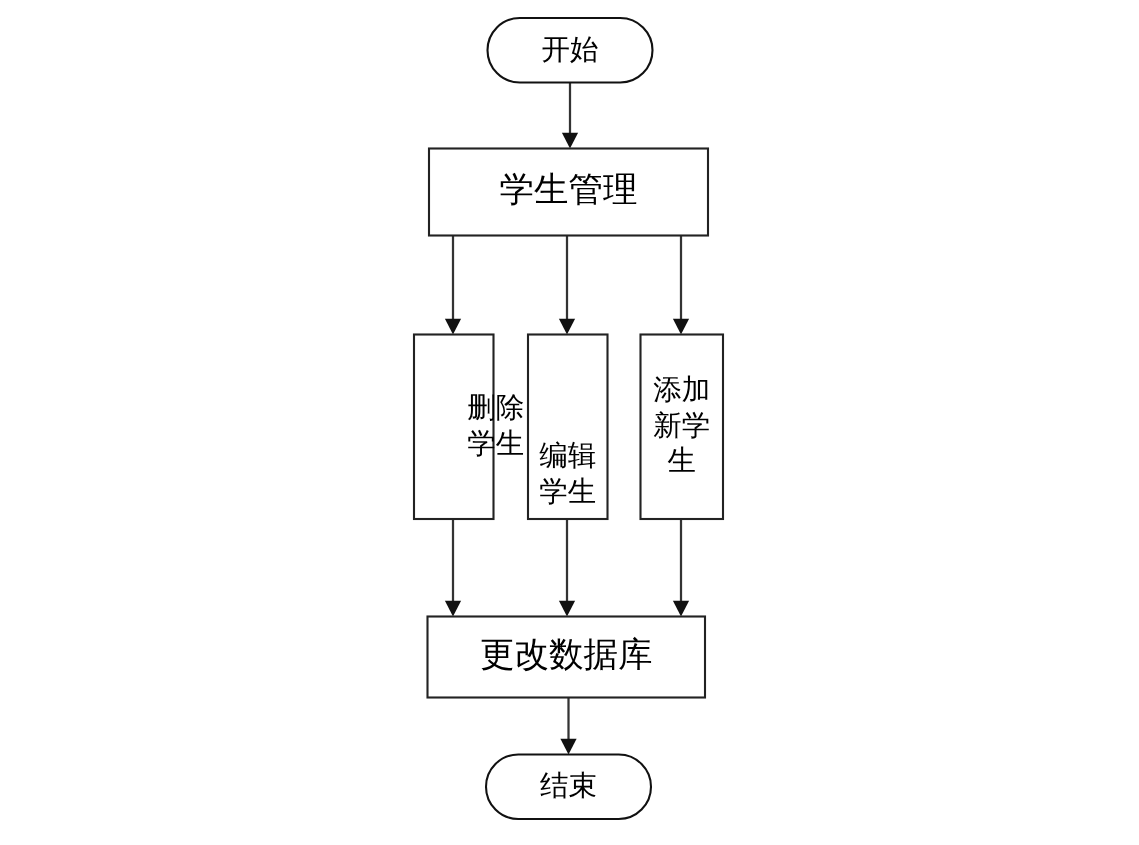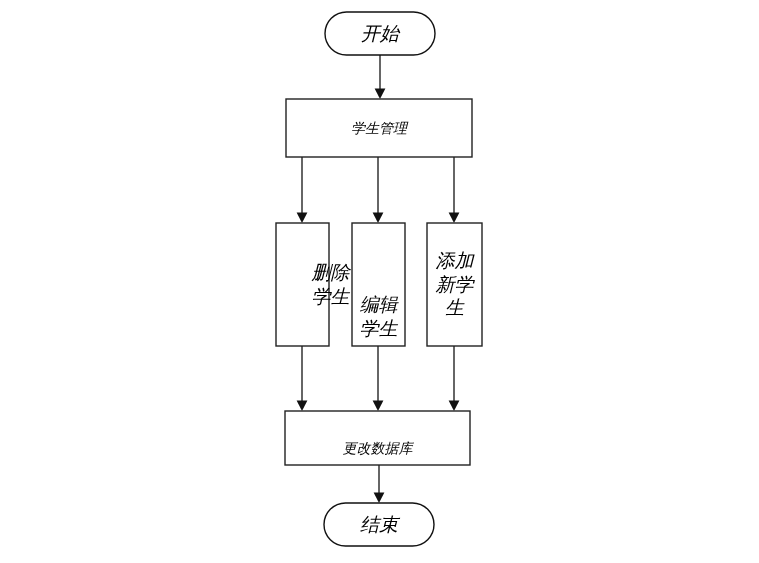--- a/index.html
+++ b/index.html
@@ -48,27 +48,26 @@
     position: absolute;
     display: flex;
     align-items: center;
     justify-content: center;
     text-align: center;
     color: #000000;
     font-family: "DejaVu Serif", "Liberation Serif", serif;
     line-height: 1.18;
     white-space: nowrap;
     pointer-events: none;
-    font-style: italic;
   }
   .label-terminator {
     font-size: 19px;
   }
   .label-process {
-    font-size: 14px;
+    font-size: 23px;
   }
   .label-narrow {
     font-size: 19px;
     line-height: 1.25;
     white-space: pre-line;
   }
 </style>
 </head>
 <body>
 
@@ -133,17 +132,17 @@
 
   <div class="node-label label-narrow" style="left:276px; top:223px; width:53px; height:123px;padding-left:28px;">删除
 学生</div>
 
   <div class="node-label label-narrow" style="left:352px; top:223px; width:53px; height:123px;margin-top:32px;">编辑
 学生</div>
 
   <div class="node-label label-narrow" style="left:427px; top:223px; width:55px; height:123px;">添加
 新学生</div>
 
-  <div class="node-label label-process" style="left:285px; top:421px; width:185px; height:54px;">更改数据库</div>
+  <div class="node-label label-process" style="left:285px; top:411px; width:185px; height:54px;">更改数据库</div>
 
   <div class="node-label label-terminator" style="left:324px; top:503px; width:110px; height:43px;">结束</div>
 
 </div>
 
 </body></html>

